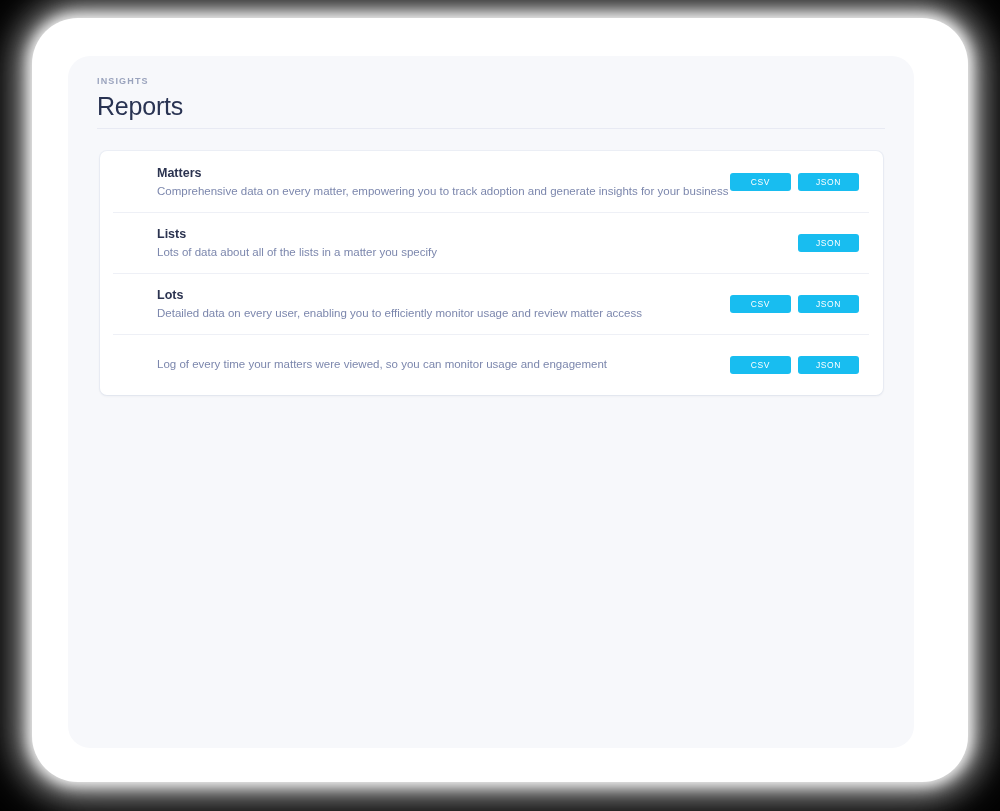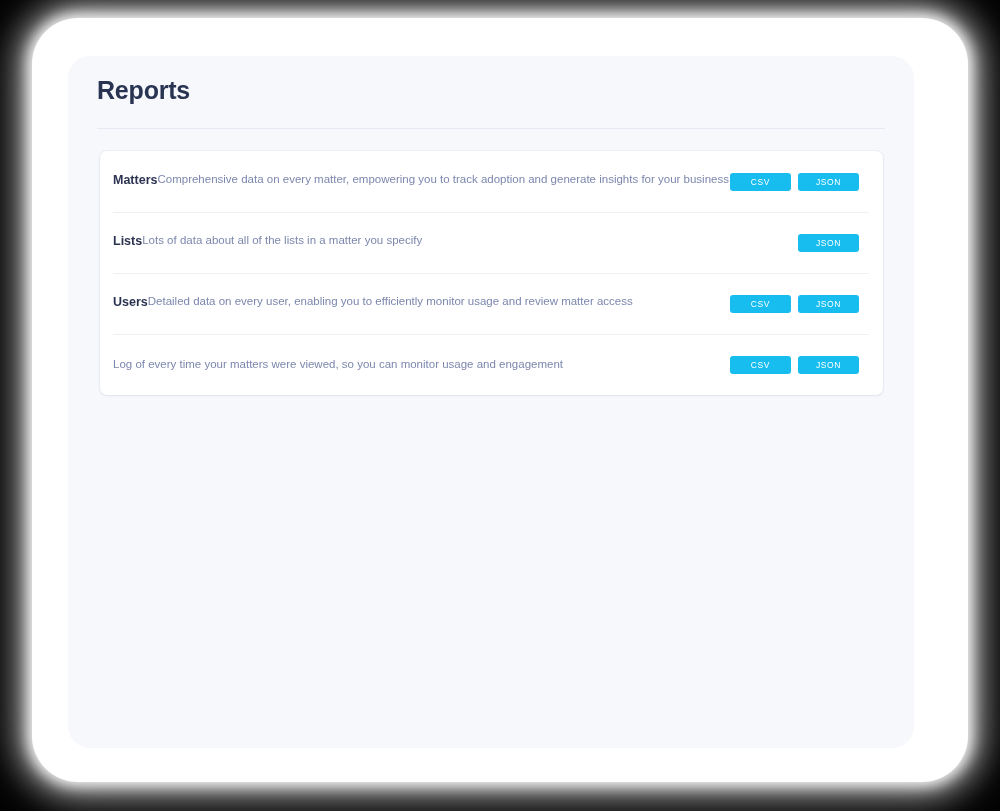--- a/index.html
+++ b/index.html
@@ -53,21 +53,21 @@
     font-size: 9px;
     font-weight: bold;
     letter-spacing: 1.15px;
     color: #9aa3bd;
     text-transform: uppercase;
     margin: 0 0 4px 0;
     line-height: 12px;
   }
   #page-title {
     font-size: 25px;
-    font-weight: bold;
+    font-weight: normal;
     color: #293352;
     margin: 0;
     line-height: 30px;
     letter-spacing: -0.2px;
   }
   #header-rule {
     position: absolute;
     left: 29px;
     top: 72px;
     width: 788px;
@@ -100,22 +100,23 @@
     position: absolute;
     left: 13px;
     right: 14px;
     top: 0;
     height: 1px;
     background: #eef0f6;
   }
 
   .row-text {
     display: flex;
-    flex-direction: row;
+    flex-direction: column;
     justify-content: center;
+    margin-left: 44px;
   }
   .row-title {
     font-size: 12.5px;
     font-weight: bold;
     color: #2b3350;
     line-height: 17px;
     margin-bottom: 2px;
   }
   .row-desc {
     font-size: 11.5px;
@@ -148,20 +149,21 @@
   }
 </style>
 </head>
 <body>
 
 <div id="device-frame"></div>
 
 <div id="app-panel">
 
   <div id="page-header">
+    <div id="eyebrow">INSIGHTS</div>
     <h1 id="page-title">Reports</h1>
   </div>
   <div id="header-rule"></div>
 
   <div id="reports-card">
 
   <div class="report-row">
         <div class="row-text">
           <div class="row-title">Matters</div>
           <div class="row-desc">Comprehensive data on every matter, empowering you to track adoption and generate insights for your business</div>
@@ -175,21 +177,21 @@
         <div class="row-text">
           <div class="row-title">Lists</div>
           <div class="row-desc">Lots of data about all of the lists in a matter you specify</div>
         </div>
         <div class="row-actions">
           <button class="fmt-button">JSON</button>
         </div>
       </div>
       <div class="report-row">
         <div class="row-text">
-          <div class="row-title">Users</div>
+          <div class="row-title">Lots</div>
           <div class="row-desc">Detailed data on every user, enabling you to efficiently monitor usage and review matter access</div>
         </div>
         <div class="row-actions">
           <button class="fmt-button">CSV</button>
           <button class="fmt-button">JSON</button>
         </div>
       </div>
       <div class="report-row">
         <div class="row-text">
           <div class="row-desc">Log of every time your matters were viewed, so you can monitor usage and engagement</div>

